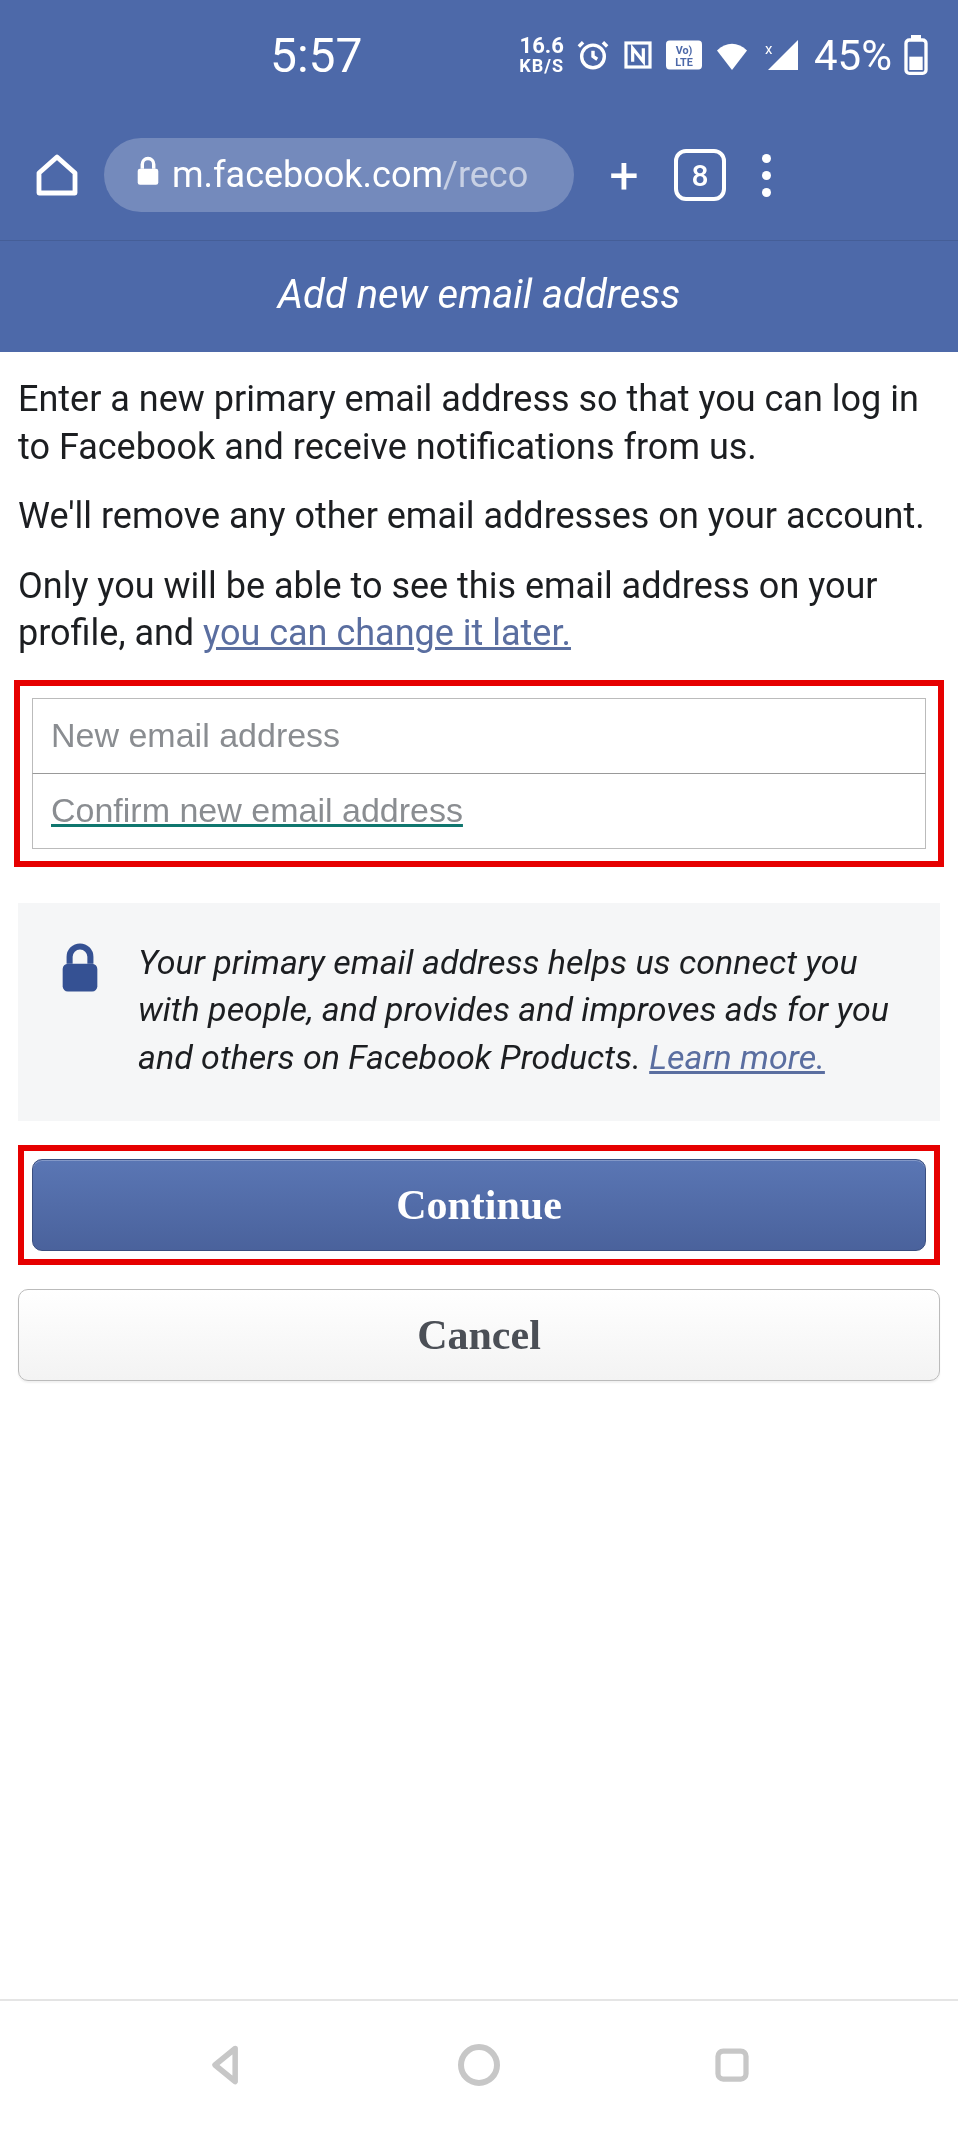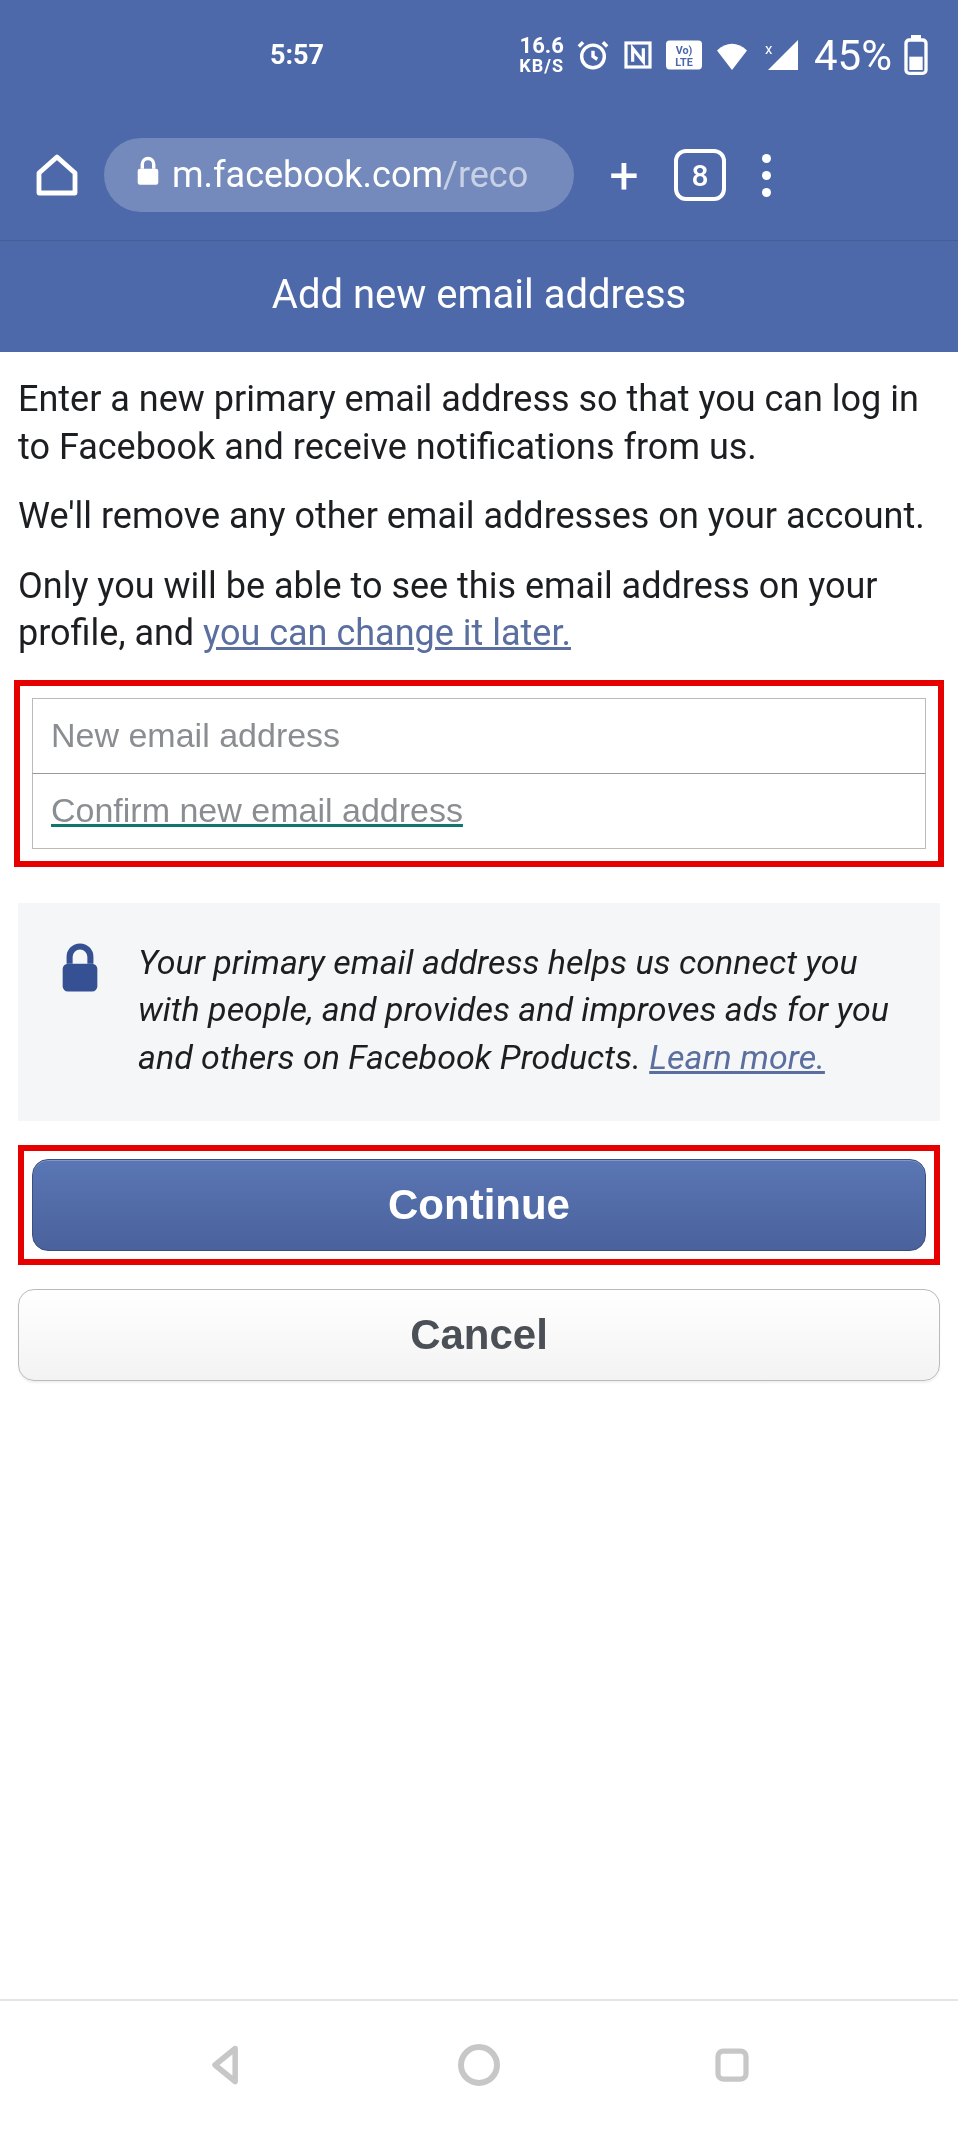--- a/index.html
+++ b/index.html
@@ -17,22 +17,22 @@
     background: #4d69a9;
     height: 110px;
     display: flex;
     align-items: center;
     color: #fff;
     padding: 0 30px;
     font-size: 32px;
   }
   .status-time {
     margin-left: 240px;
-    font-weight: 700;
-    font-size: 27px;
+    font-weight: 400;
+    font-size: 48px;
   }
   .status-right {
     margin-left: auto;
     display: flex;
     align-items: center;
     gap: 12px;
   }
   .status-kbs { text-align: center; line-height: 1; font-size: 22px; font-weight: bold; }
   .status-kbs .n { display:block; }
   .status-kbs .u { display:block; font-size: 18px; letter-spacing: 1px; }
@@ -80,20 +80,21 @@
   .menu-dots span { width:9px; height:9px; background:#fff; border-radius:50%; }
 
   
   .page-header {
     background: #4d69a9;
     color: #fff;
     text-align: center;
     font-size: 40px;
     padding: 30px 0 34px;
     border-top: 1px solid rgba(0,0,0,0.1);
+    font-style: italic;
   }
 
   
   .content {
     padding: 24px 18px 4px 18px;
   }
   .para {
     font-size: 36px;
     line-height: 1.32;
     color: #1c1e21;
@@ -138,26 +139,27 @@
   }
   .info-box .icon { flex: 0 0 44px; margin-top: 4px; }
   .info-box .text {}
 
   
   .btn-area { padding: 0 0px; }
   .btn {
     display: block;
     width: calc(100% - 0px);
     height: 92px;
-    border-radius: 16px;
+    border-radius: 10px;
     font-size: 42px;
     font-weight: 600;
     border: 1px solid #bbb;
     cursor: pointer;
     margin: 0 auto;
+    font-family: Liberation Serif, serif;
   }
   .btn-primary-wrap {
     border: 6px solid #e60000;
     padding: 8px 8px;
     margin-top: 24px;
   }
   .btn-primary {
     background: linear-gradient(#5a76b4, #4a629c);
     color: #fff;
     border: 1px solid #3b4f80;

